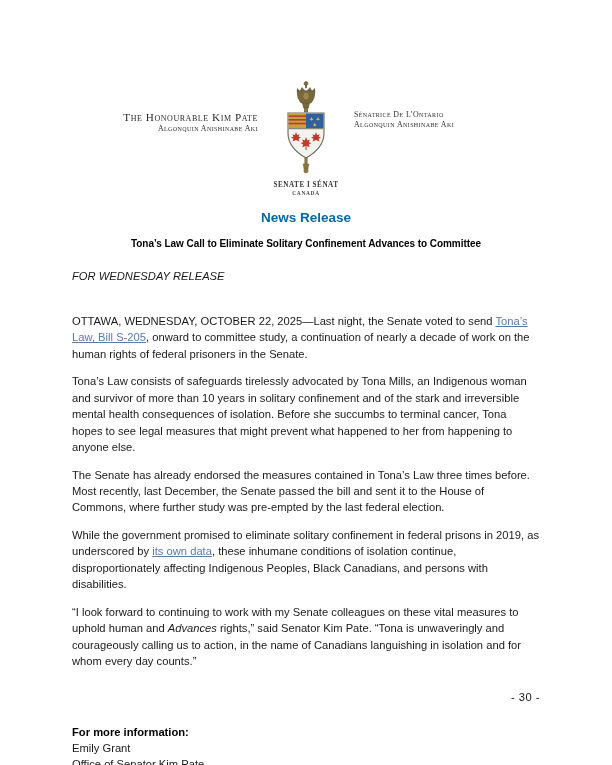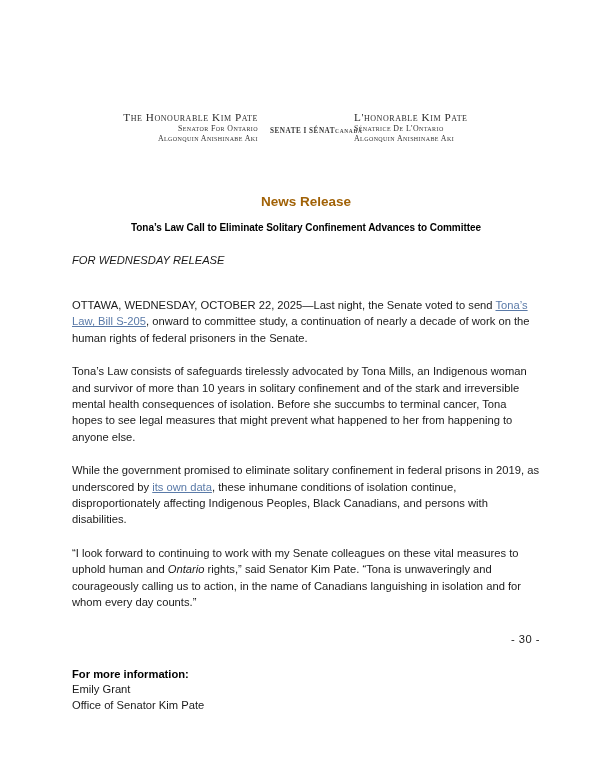--- a/index.html
+++ b/index.html
@@ -61,21 +61,21 @@
     font-variant: small-caps;
     text-transform: capitalize;
     white-space: nowrap;
     color: #333;
   }
 
   
   .crest-wrap {
     width: 72px;
     display: flex;
-    flex-direction: row;
+    flex-direction: column;
     align-items: center;
     flex: 0 0 auto;
   }
   .crest-svg { display: block; }
   .crest-caption1 {
     font-family: "Liberation Serif", serif;
     font-size: 7.2px;
     font-weight: bold;
     letter-spacing: 0.5px;
     color: #3a3a3a;
@@ -90,42 +90,42 @@
     color: #4a4a4a;
     margin-top: 1px;
   }
 
   
   .news-release {
     text-align: center;
     font-size: 13.5px;
     font-weight: bold;
     margin-top: 14px;
-    color: #a16207;
+    color: #0369a1;
   }
   .headline {
     text-align: center;
     font-size: 10px;
     font-weight: bold;
     margin-top: 13px;
     color: #000;
     letter-spacing: -0.05px;
   }
   .immediate {
     font-size: 11.2px;
     font-style: italic;
     margin-top: 21px;
     color: #1a1a1a;
   }
 
   
   .body-p {
     font-size: 11.2px;
     line-height: 1.465;
-    margin-top: 17px;
+    margin-top: 0;
     color: #1a1a1a;
     text-align: left;
   }
   .body-p.first { margin-top: 31px; }
 
   a.doclink {
     color: #5a7aa8;
     text-decoration: underline;
   }
 
@@ -154,21 +154,20 @@
 </style>
 </head>
 <body>
 
 <div class="page">
 
   <div class="letterhead">
 
     <div class="lh-side lh-left">
       <div class="lh-name">The Honourable Kim Pate</div>
-      <div class="lh-sub">Senator for Ontario</div>
       <div class="lh-sub">Algonquin Anishinabe Aki</div>
     </div>
 
     <div class="crest-wrap">
       <svg class="crest-svg" width="58" height="100" viewBox="0 0 58 100">
 
         <g fill="#7a6a3a" stroke="#5a5040" stroke-width="0.5">
           <ellipse cx="29" cy="3.5" rx="2" ry="2"></ellipse>
           <rect x="28.3" y="5" width="1.4" height="3"></rect>
           <path d="M20 11 L20.5 8.5 L23 11.5 L25 7.5 L29 12 L33 7.5 L35 11.5 L37.5 8.5 L38 11 Z"></path>
@@ -208,38 +207,38 @@
           <rect x="27.8" y="78" width="2.4" height="6"></rect>
           <path d="M26 84 L32 84 L31 89 L27 89 Z"></path>
           <ellipse cx="29" cy="90.5" rx="2.2" ry="2.6"></ellipse>
         </g>
       </svg>
       <div class="crest-caption1">SENATE I SÉNAT</div>
       <div class="crest-caption2">CANADA</div>
     </div>
 
     <div class="lh-side lh-right">
-      <div class="lh-name">L'honorable Kim Pate</div>
       <div class="lh-sub">Sénatrice de l'Ontario</div>
       <div class="lh-sub">Algonquin Anishinabe Aki</div>
     </div>
   </div>
 
   <div class="news-release">News Release</div>
   <div class="headline">Tona’s Law Call to Eliminate Solitary Confinement Advances to Committee</div>
   <div class="immediate">FOR WEDNESDAY RELEASE</div>
 
   <p class="body-p first"><span>OTTAWA, WEDNESDAY, OCTOBER 22, 2025—Last night, the Senate voted to send </span><a class="doclink" href="#">Tona’s Law, Bill S-205</a><span>, onward to committee study, a continuation of nearly a decade of work on the human rights of federal prisoners in the Senate.</span></p>
 
   <p class="body-p">Tona’s Law consists of safeguards tirelessly advocated by Tona Mills, an Indigenous woman and survivor of more than 10 years in solitary confinement and of the stark and irreversible mental health consequences of isolation. Before she succumbs to terminal cancer, Tona hopes to see legal measures that might prevent what happened to her from happening to anyone else.</p>
 
+  <p class="body-p">The Senate has already endorsed the measures contained in Tona’s Law three times before. Most recently, last December, the Senate passed the bill and sent it to the House of Commons, where further study was pre-empted by the last federal election.</p>
 
   <p class="body-p"><span>While the government promised to eliminate solitary confinement in federal prisons in 2019, as underscored by </span><a class="doclink" href="#">its own data</a><span>, these inhumane conditions of isolation continue, disproportionately affecting Indigenous Peoples, Black Canadians, and persons with disabilities.</span></p>
 
-  <p class="body-p"><span>“I look forward to continuing to work with my Senate colleagues on these vital measures to uphold human and </span><em>Ontario</em><span> rights,” said Senator Kim Pate. “Tona is unwaveringly and courageously calling us to action, in the name of Canadians languishing in isolation and for whom every day counts.”</span></p>
+  <p class="body-p"><span>“I look forward to continuing to work with my Senate colleagues on these vital measures to uphold human and </span><em>Advances</em><span> rights,” said Senator Kim Pate. “Tona is unwaveringly and courageously calling us to action, in the name of Canadians languishing in isolation and for whom every day counts.”</span></p>
 
   <div class="end-mark">- 30 -</div>
 
   <div class="contact">
     <span class="contact-line contact-title">For more information:</span>
     <span class="contact-line">Emily Grant</span>
     <span class="contact-line">Office of Senator Kim Pate</span>
 
   </div>
 

